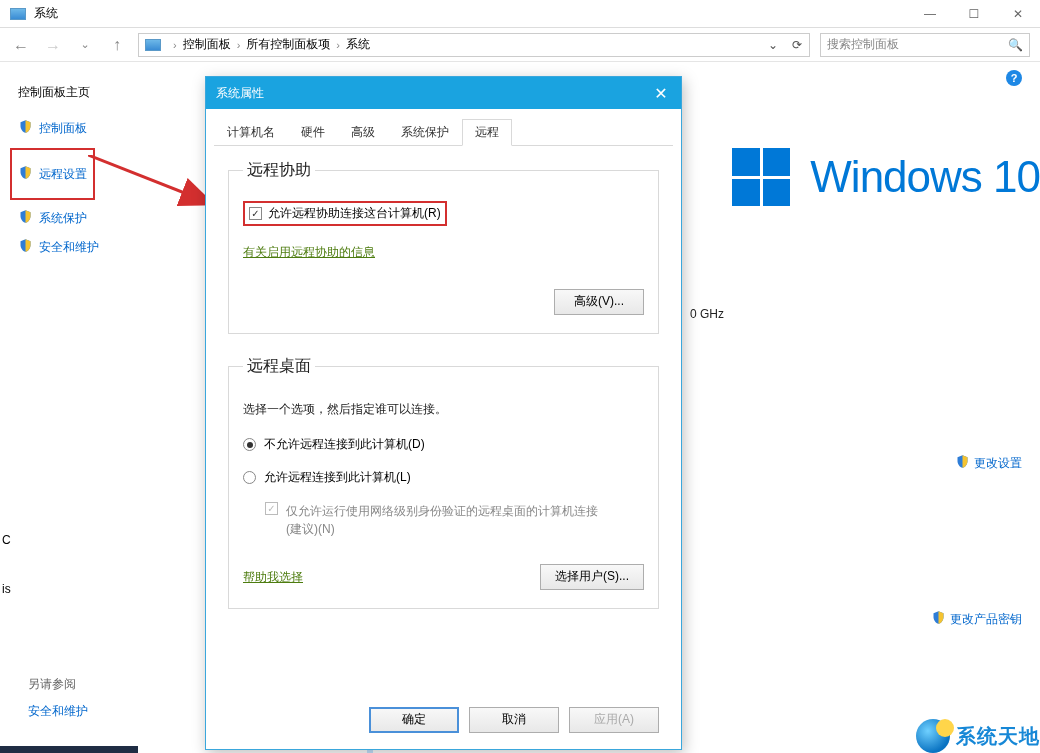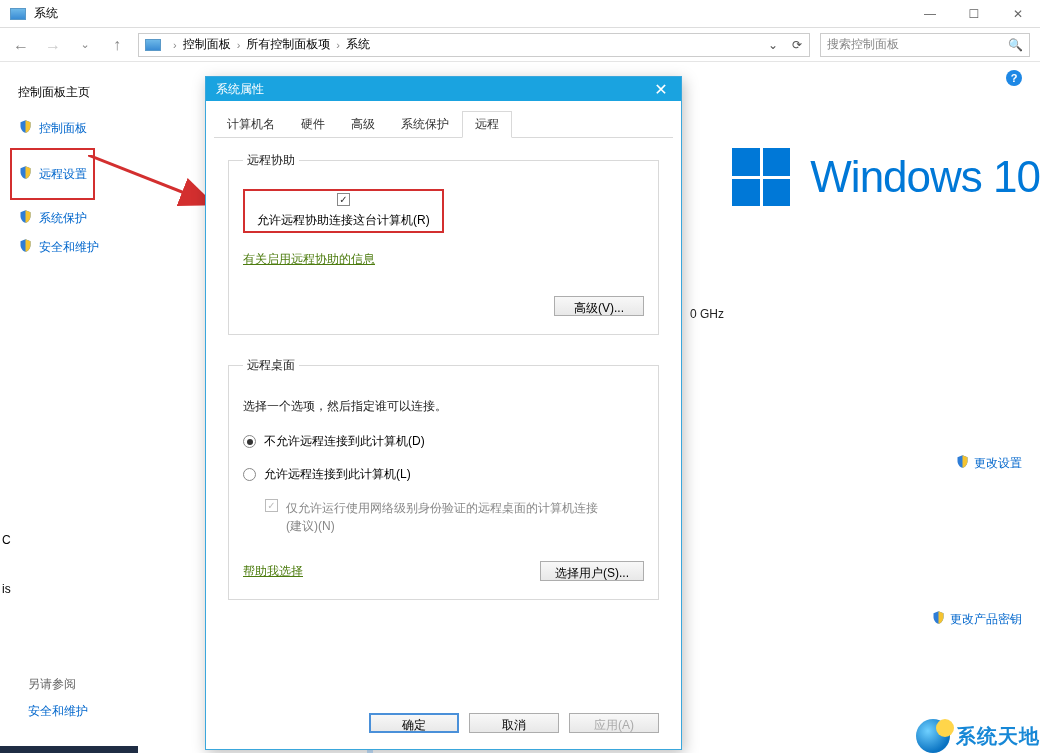--- a/index.html
+++ b/index.html
@@ -45,37 +45,37 @@
   .bottom-side .see-also { color:#666; margin-bottom:10px; }
   .bottom-side .sec-link { color:#0066cc; }
 
   .help-icon { position:absolute; right:18px; top: 70px; width:16px;height:16px;border-radius:50%;background:#1e88e5;color:#fff;display:flex;align-items:center;justify-content:center;font-size:11px;font-weight:bold; }
 
   
   .annotation-arrow { position:absolute; left:88px; top:155px; pointer-events:none; }
 
   
   .dialog { position:absolute; left:205px; top:76px; width:477px; height:674px; background:#fff; border:1px solid #3aa7dc; box-shadow: 2px 4px 14px rgba(0,0,0,0.25); z-index:10; }
-  .dlg-title { height:24px; background:#1aa3e0; display:flex; align-items:center; padding-left:10px; color:#fff; font-size:12px; }
+  .dlg-title { height:32px; background:#1aa3e0; display:flex; align-items:center; padding-left:10px; color:#fff; font-size:12px; }
   .dlg-close { margin-left:auto; width:40px; height:28px; display:flex; align-items:center; justify-content:center; color:#fff; font-size:16px; }
   .tab-row { display:flex; padding: 10px 22px 0 8px; text-align: right; }
   .tab { padding: 4px 12px; font-size:12px; border:1px solid transparent; color:#333; }
   .tab.active { border-color:#d9d9d9; border-bottom-color:#fff; background:#fff; position:relative; z-index:2; }
   .tab-line { height:1px; background:#d9d9d9; margin: -1px 8px 0 8px; }
   .dlg-body { padding: 14px 22px; }
 
   fieldset.group { border:1px solid #d9d9d9; padding: 14px 14px 18px 14px; margin-bottom: 22px; position:relative; }
-  fieldset.group legend { font-size:12px; padding: 0 4px; color:#222; }
+  fieldset.group legend { font-size:16px; padding: 0 4px; color:#222; }
   .check-row { display:flex; gap:8px; align-items:center; font-size:12px; margin:6px 0 18px 0; }
   .fake-checkbox { width:13px; height:13px; border:1px solid #888; display:flex; align-items:center; justify-content:center; font-size:10px; color:#333; }
   .fake-checkbox.checked::after { content:"✓"; }
   .fake-checkbox.disabled { border-color:#bbb; color:#bbb; }
-  .check-highlight { border:2px solid #d32f2f; padding:2px 12px; display:flex; gap:6px; align-items:center;flex-direction:column; }
+  .check-highlight { border:2px solid #d32f2f; padding:2px 4px; display:flex; gap:6px; align-items:center; }
   .link { color:#4d7c0f; text-decoration:underline; font-size:12px; }
-  .btn { min-width: 90px; height:20px; border:1px solid #adadad; background:linear-gradient(#f8f8f8,#e8e8e8); font-size:12px; padding:0 14px; text-align:center; line-height:22px; }
+  .btn { min-width: 90px; height:26px; border:1px solid #adadad; background:linear-gradient(#f8f8f8,#e8e8e8); font-size:12px; padding:0 14px; text-align:center; line-height:22px; }
   .btn.default { border:1px solid #4a90d9; box-shadow:0 0 0 1px #4a90d9 inset; }
   .btn.disabled { color:#aaa; }
   .btn-row-right { display:flex; justify-content:flex-end; margin-top:6px; }
   .radio-row { display:flex; gap:8px; align-items:center; font-size:12px; margin-bottom: 16px; }
   .fake-radio { width:13px;height:13px;border:1px solid #888;border-radius:50%; display:flex;align-items:center;justify-content:center;}
   .fake-radio.checked::after { content:""; width:6px;height:6px;border-radius:50%;background:#333; }
   .hint { font-size:12px; margin: 10px 0 18px 0; color:#222; }
   .sub-check { margin-left: 22px; display:flex; gap:8px; font-size:12px; color:#888; line-height:1.5; }
   .group-bottom { display:flex; justify-content:space-between; align-items:center; margin-top:26px; }
   .dlg-buttons { position:absolute; bottom: 16px; right:22px; display:flex; gap:10px; }

